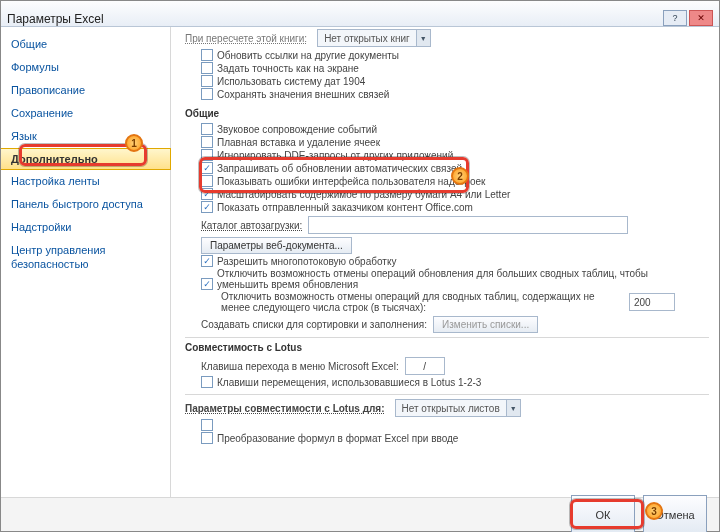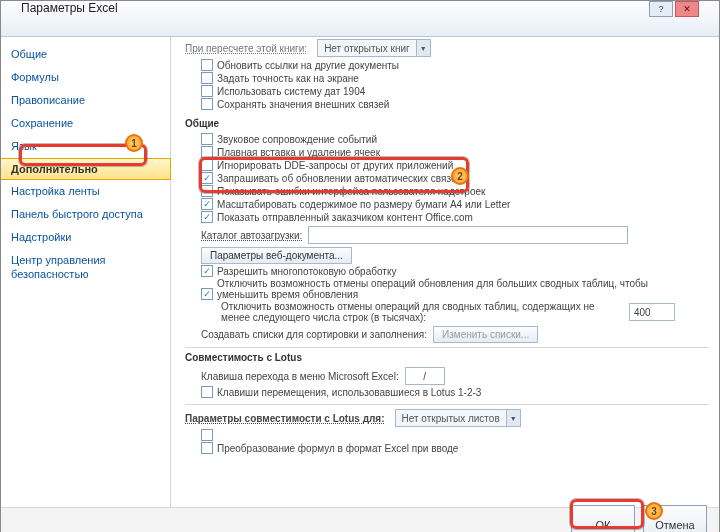--- a/index.html
+++ b/index.html
@@ -2,23 +2,23 @@
 <html><head>
 <meta charset="utf-8">
 <style>
   * { box-sizing: border-box; }
   html, body { margin:0; padding:0; font-family: "Segoe UI", Tahoma, sans-serif; font-size: 11px; color:#333; background:#fff; }
   .win {
     position:relative; width:720px; height:532px; background:#fff;
     border:1px solid #888;
   }
   .titlebar {
-    height:36px; background:linear-gradient(#fdfdfe,#e8eef6);
-    border-bottom:1px solid #b9c6d6; display:flex; align-items:flex-start;
-    padding:0 20px; font-size:12px; color:#222;
+    height:26px; background:linear-gradient(#fdfdfe,#e8eef6);
+    border-bottom:1px solid #b9c6d6; display:flex; align-items:flex-end;
+    padding:0 6px; font-size:12px; color:#222;
   }
   .titlebar .spacer { flex:1; }
   .sysbtn { width:24px; height:16px; margin-left:2px; background:#e6ecf5; border:1px solid #8aa0bd; display:flex; align-items:center; justify-content:center; font-size:9px; color:#345; }
   .sysbtn.close { background:#e88; border-color:#c55; color:#600; }
   .body { display:flex; height:calc(100% - 26px - 34px); }
   .sidebar { width:170px; border-right:1px solid #d8d8d8; padding:6px 0; background:#fff; }
   .side-item {
     padding:4px 10px; font-size:11px; color:#0a54a0; cursor:pointer;
     border-bottom:1px solid transparent; line-height:14px;
   }
@@ -168,21 +168,21 @@
         <div class="row">
             <span class="chk checked"></span>
             <span class="lbl">Разрешить многопотоковую обработку</span>
           </div>
         <div class="row" style="align-items:flex-end;">
           <span class="chk checked" style="margin-top:1px;"></span>
           <span class="lbl" style="max-width:470px;">Отключить возможность отмены операций обновления для больших сводных таблиц, чтобы уменьшить время обновления</span>
         </div>
         <div class="row" style="align-items:center; margin-left:16px;">
           <span class="lbl" style="max-width:400px;">Отключить возможность отмены операций для сводных таблиц, содержащих не менее следующего числа строк (в тысячах):</span>
-          <span class="input" style="width:46px; margin-left:8px;">400</span>
+          <span class="input" style="width:46px; margin-left:8px;">200</span>
         </div>
         <div class="row" style="margin-top:3px;">
           <span>Создавать списки для сортировки и заполнения:</span>
           <span class="btn-sm disabled" style="margin-left:6px;">Изменить списки...</span>
         </div>
       </div>
 
       <div class="grouphdr topsep">Совместимость с Lotus</div>
       <div class="indent">
         <div class="row">

